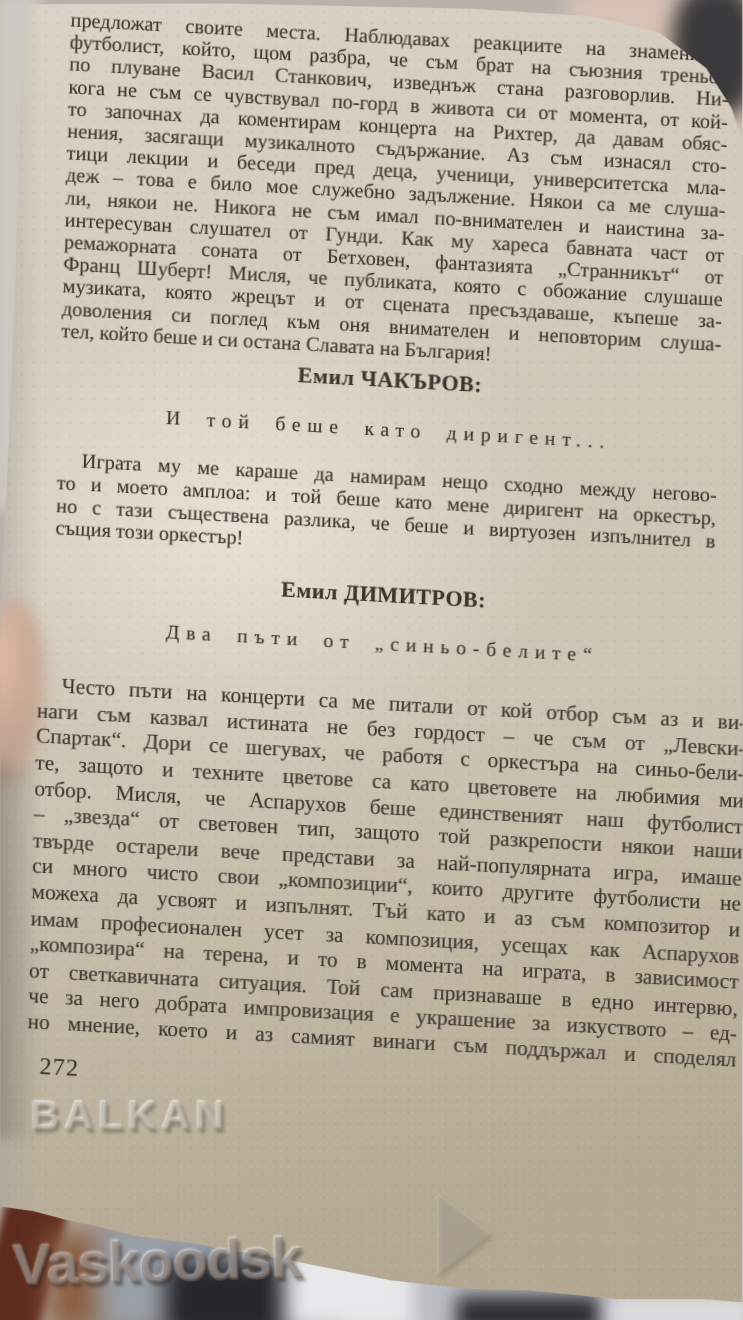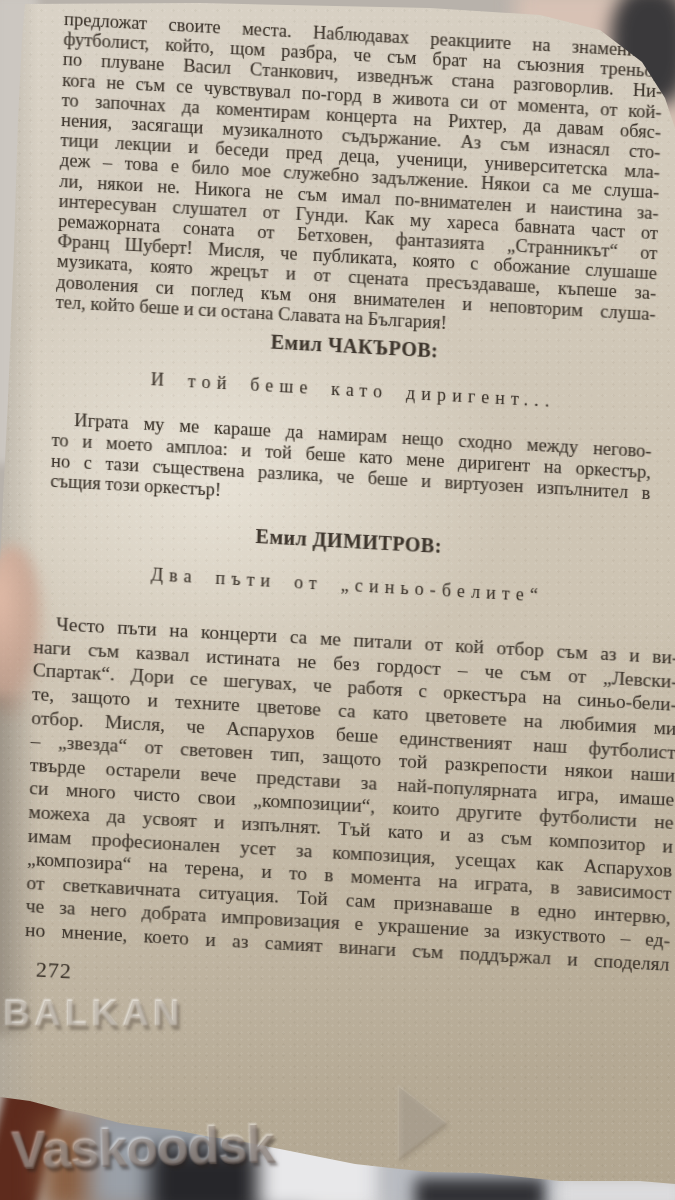--- a/index.html
+++ b/index.html
@@ -72,21 +72,21 @@
   .speaker { margin:7px 0 0 0; text-align:center; font-size:20px; font-weight:bold; line-height:23px; letter-spacing:0.5px; }
   .speaker.second { margin-top:22px; }
   .subtitle { margin-top:21px; text-align:center; font-size:18px; line-height:22px; letter-spacing:0.34em; word-spacing:0.4em; }
   .para-mid { margin-top:24px; }
   .para-bottom { margin-top:32px; }
   .pagenum { margin-top:14px; font-size:22px; letter-spacing:1px; }
 
   
   .wm { position:absolute; font-family:"Liberation Sans", sans-serif; font-weight:bold; pointer-events:none; }
   .wm-balkan {
-    left:4px; top:994px; font-size:37px; letter-spacing:4px;
+    left:28px; top:994px; font-size:37px; letter-spacing:4px;
     color:rgba(152,140,124,0.30);
     text-shadow:-1px -2px 2px rgba(255,255,255,0.55), 2px 3px 3px rgba(70,60,50,0.38);
   }
   .wm-auction {
     left:4px; top:1010px; font-size:95px; letter-spacing:1px;
     color:rgba(152,140,124,0.32);
     text-shadow:-1px -2px 2px rgba(255,255,255,0.55), 2px 3px 4px rgba(70,60,50,0.40);
   }
   .wm-arrow {
     position:absolute; left:399px; top:1087px; width:0; height:0;

